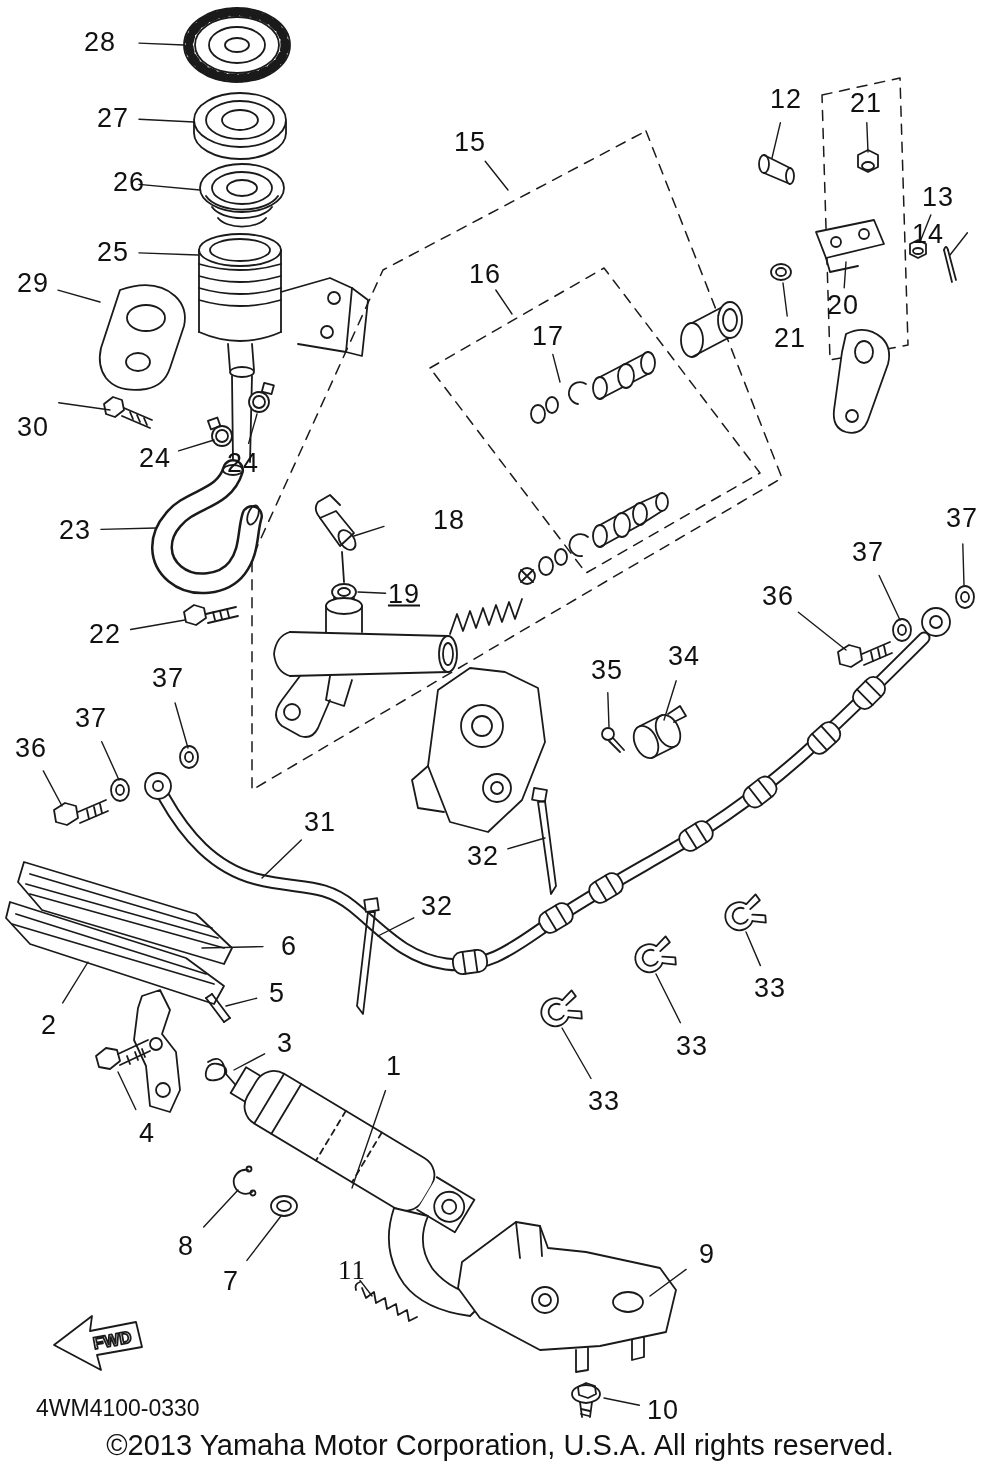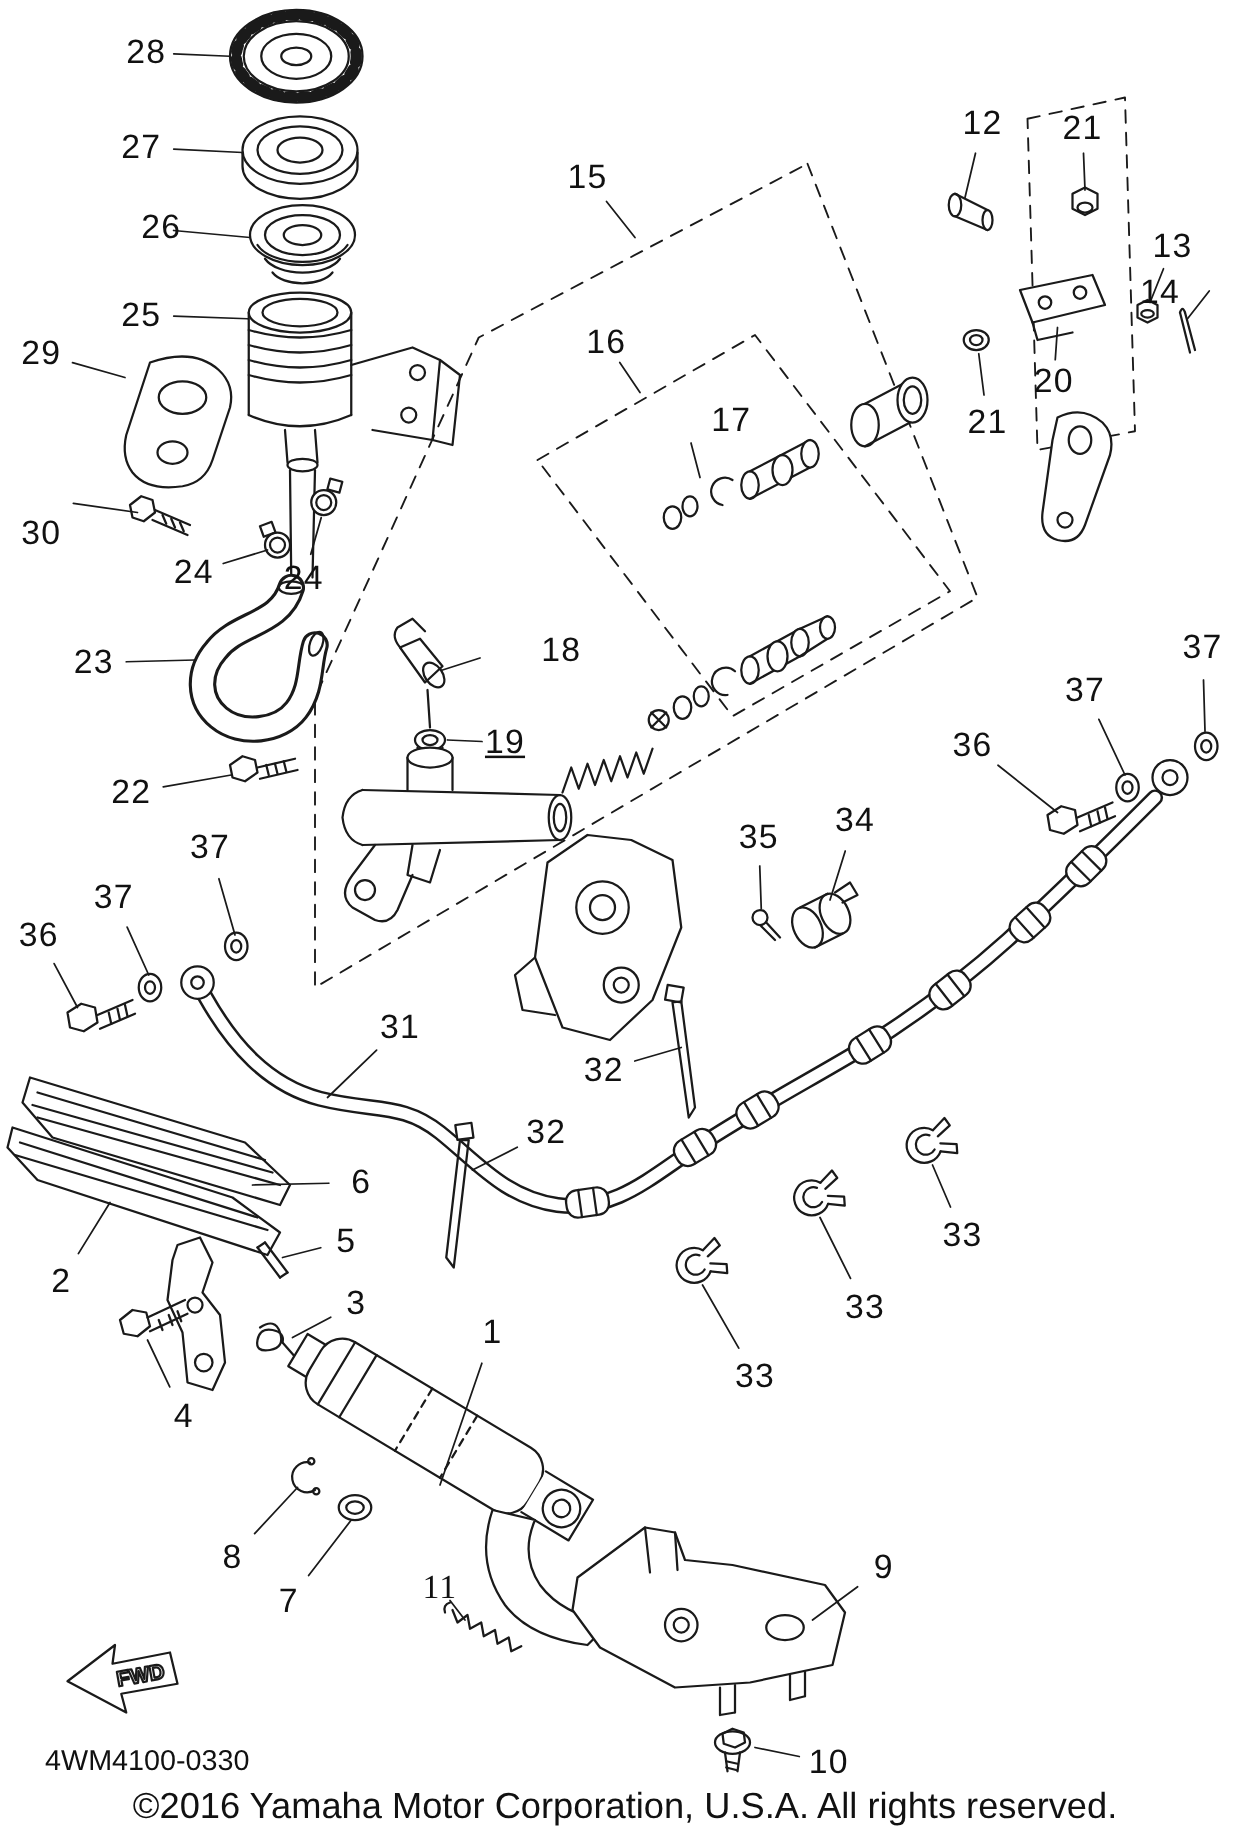--- a/index.html
+++ b/index.html
@@ -438,33 +438,33 @@
           <line x1="686.1" y1="1269.4" x2="650" y2="1296"></line>
           <line x1="639.4" y1="1405.2" x2="604" y2="1398"></line>
           <line x1="760.4" y1="965.6" x2="746" y2="932"></line>
           <line x1="680.4" y1="1022.7" x2="656" y2="974"></line>
           <line x1="591.0" y1="1078.5" x2="562" y2="1028"></line>
         </g>
     </g>
   </svg>
 
   <div id="callout-layer">
-      <div class="callout" style="left: 117px; top: 42px; text-align: center;">28</div>
+      <div class="callout" style="left: 100px; top: 42px; text-align: center;">28</div>
       <div class="callout" style="left: 113px; top: 118px;">27</div>
       <div class="callout" style="left: 113px; top: 182px; margin-left: 16px;">26</div>
       <div class="callout" style="left: 113px; top: 252px;">25</div>
       <div class="callout" style="left: 33px; top: 283px;">29</div>
       <div class="callout" style="left: 33px; top: 399px; margin-top: 28px;">30</div>
       <div class="callout" style="left: 155px; top: 458px;">24</div>
       <div class="callout" style="left: 243px; top: 463px;">24</div>
       <div class="callout" style="left: 75px; top: 530px;">23</div>
       <div class="callout" style="left: 105px; top: 634px;">22</div>
       <div class="callout" style="left: 470px; top: 142px;">15</div>
       <div class="callout" style="left: 485px; top: 274px;">16</div>
-      <div class="callout" style="left: 548px; top: 336px; margin-left: 37px;">17</div>
+      <div class="callout" style="left: 548px; top: 336px;">17</div>
       <div class="callout" style="left: 786px; top: 99px;">12</div>
       <div class="callout" style="left: 866px; top: 103px;">21</div>
       <div class="callout" style="left: 938px; top: 197px;">13</div>
       <div class="callout" style="left: 928px; top: 218px; margin-top: 16px;">14</div>
       <div class="callout" style="left: 843px; top: 305px;">20</div>
       <div class="callout" style="left: 790px; top: 338px;">21</div>
       <div class="callout" style="left: 404px; top: 520px; margin-left: 45px;">18</div>
       <div class="callout" style="left: 404px; top: 594px; text-decoration: underline;">19</div>
       <div class="callout" style="left: 962px; top: 518px;">37</div>
       <div class="callout" style="left: 868px; top: 552px;">37</div>
@@ -487,14 +487,14 @@
       <div class="callout" style="left: 231px; top: 1281px;">7</div>
       <div class="callout" style="left: 352px; top: 1270px; font-family: Liberation Serif, serif;">11</div>
       <div class="callout" style="left: 707px; top: 1254px;">9</div>
       <div class="callout" style="left: 663px; top: 1410px;">10</div>
       <div class="callout" style="left: 770px; top: 988px;">33</div>
       <div class="callout" style="left: 692px; top: 1046px;">33</div>
       <div class="callout" style="left: 604px; top: 1101px;">33</div>
     </div>
 
   <div class="footer-code">4WM4100-0330</div>
-  <div class="footer-copyright">©2016 Yamaha Motor Corporation, U.S.A. All rights reserved.</div>
+  <div class="footer-copyright">©2013 Yamaha Motor Corporation, U.S.A. All rights reserved.</div>
 </div>
 
 </body></html>

